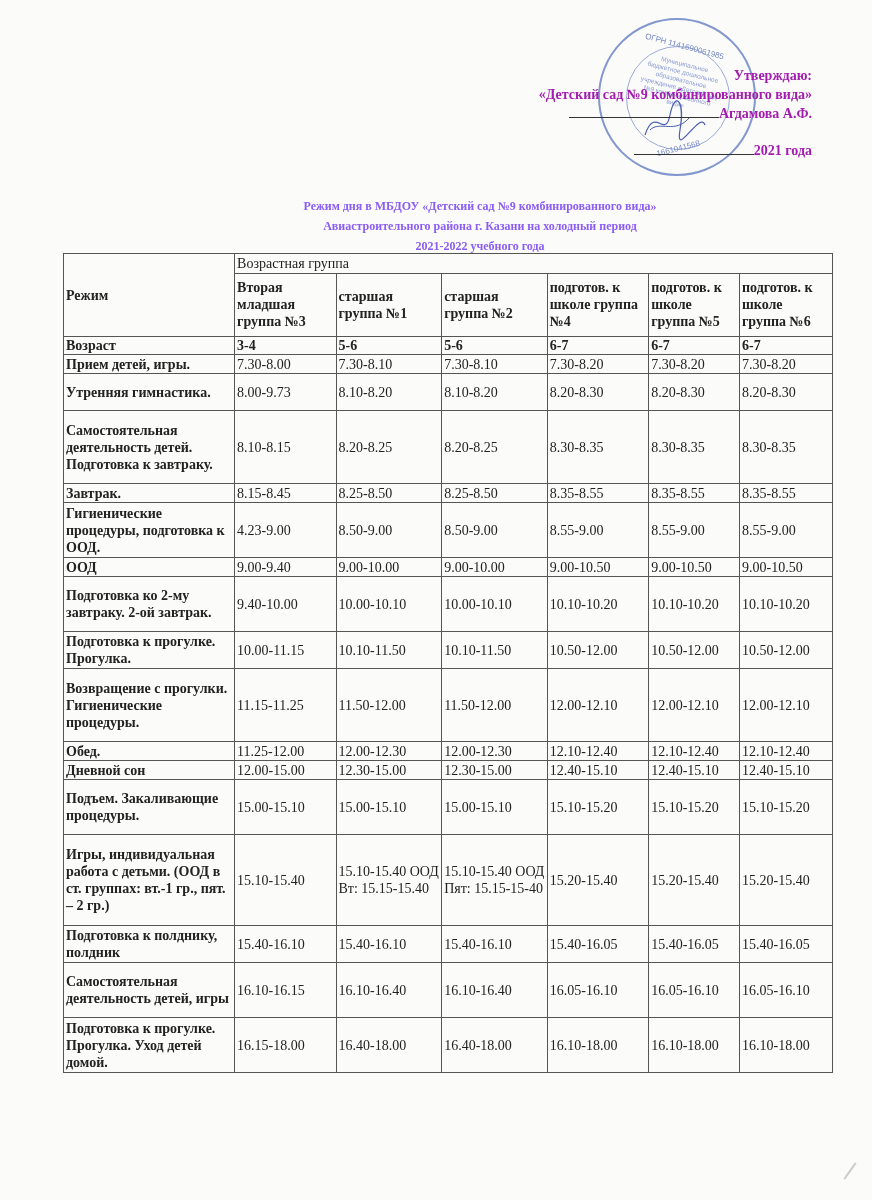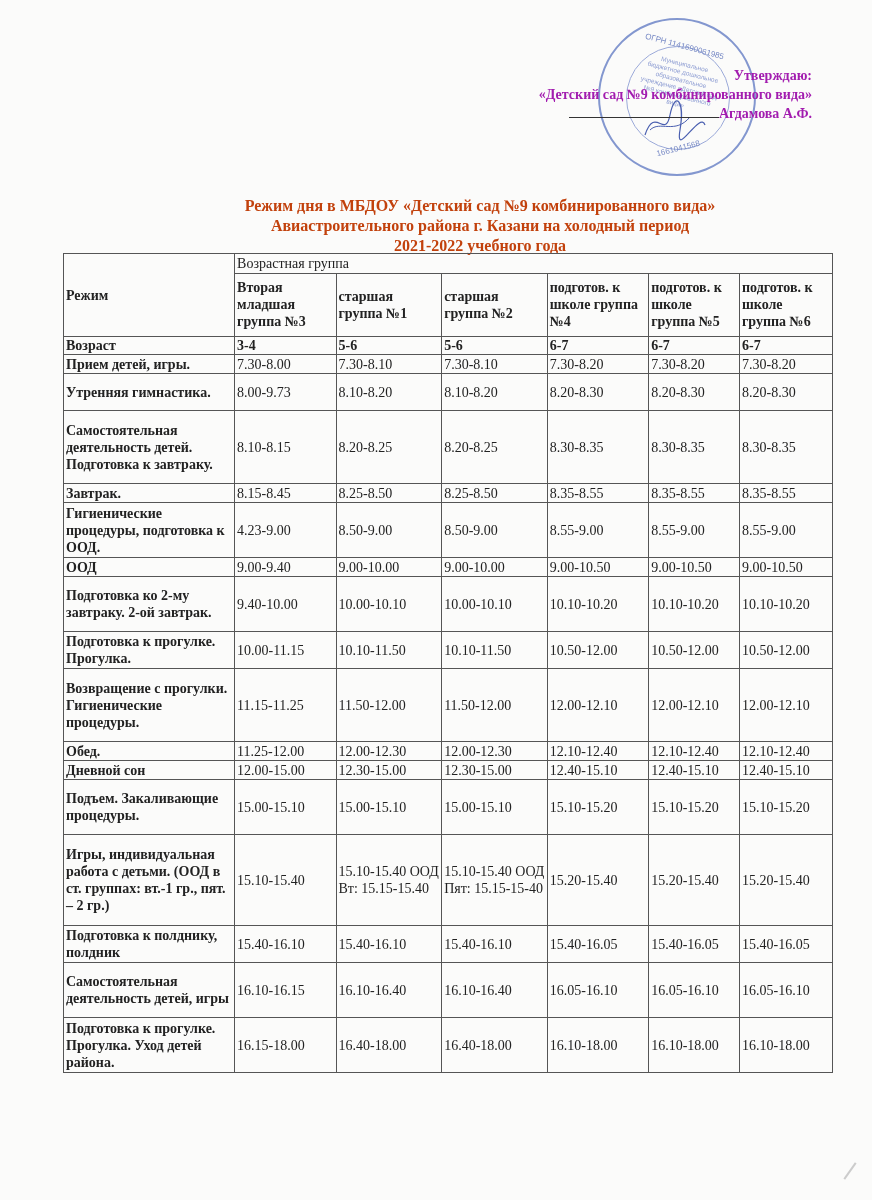--- a/index.html
+++ b/index.html
@@ -32,21 +32,21 @@
   }
   .approve {
     position:absolute; right:60px; top:66px; text-align:right; font-size:14px; line-height:19px; font-weight:bold; color:#a21caf;
   }
   .approve .line { display:block; }
   .approve .date { margin-top:18px; }
   .approve .blank { display:inline-block; border-bottom:1px solid #333; width:150px; vertical-align:baseline; }
   .approve .blank2 { display:inline-block; border-bottom:1px solid #333; width:120px; vertical-align:baseline; }
   .title {
     position:absolute; left:120px; width:720px; top:196px; text-align:center;
-    font-weight:bold; font-size:16px; line-height:20px; color:#c2410c;
+    font-weight:bold; font-size:12px; line-height:20px; color:#8b5cf6;
   }
   table.sched {
     position:absolute; left:63px; top:253px; border-collapse:collapse; width:770px;
     font-size:14px; color:#222;
   }
   table.sched td, table.sched th {
     border:1px solid #555; padding:0 2px; vertical-align:middle; text-align:left; line-height:17px;
   }
   table.sched th { font-weight:bold; }
   .col0 { width:162px; }
@@ -75,20 +75,21 @@
 </div>
 <svg class="signature" viewBox="0 0 70 50">
   <path d="M5 40 C15 10, 25 45, 30 20 S45 5, 40 35 S60 15, 65 30" fill="none" stroke="#4a5fb0" stroke-width="1.2"></path>
   <path d="M10 35 C20 25, 35 40, 50 22" fill="none" stroke="#4a5fb0" stroke-width="1"></path>
 </svg>
 
 <div class="approve">
   <span class="line">Утверждаю:</span>
   <span class="line">«Детский сад №9 комбинированного вида»</span>
   <span class="line"><span class="blank"></span><span>Агдамова А.Ф.</span></span>
+  <span class="line date"><span class="blank2"></span><span>2021 года</span></span>
 </div>
 
 <div class="title">
   <div>Режим дня  в МБДОУ «Детский сад №9 комбинированного вида»</div>
   <div>Авиастроительного района г. Казани на холодный  период</div>
   <div>2021-2022  учебного года</div>
 </div>
 
 <table class="sched">
   <colgroup>
@@ -253,21 +254,21 @@
       <tr>
         <td class="rlabel" style="height: 54px;">Самостоятельная деятельность детей, игры</td>
         <td>16.10-16.15</td>
         <td>16.10-16.40</td>
         <td>16.10-16.40</td>
         <td>16.05-16.10</td>
         <td>16.05-16.10</td>
         <td>16.05-16.10</td>
       </tr>
       <tr>
-        <td class="rlabel" style="height: 54px;">Подготовка к прогулке. Прогулка. Уход детей района.</td>
+        <td class="rlabel" style="height: 54px;">Подготовка к прогулке. Прогулка. Уход детей домой.</td>
         <td>16.15-18.00</td>
         <td>16.40-18.00</td>
         <td>16.40-18.00</td>
         <td>16.10-18.00</td>
         <td>16.10-18.00</td>
         <td>16.10-18.00</td>
       </tr>
     </tbody>
 </table>
 

